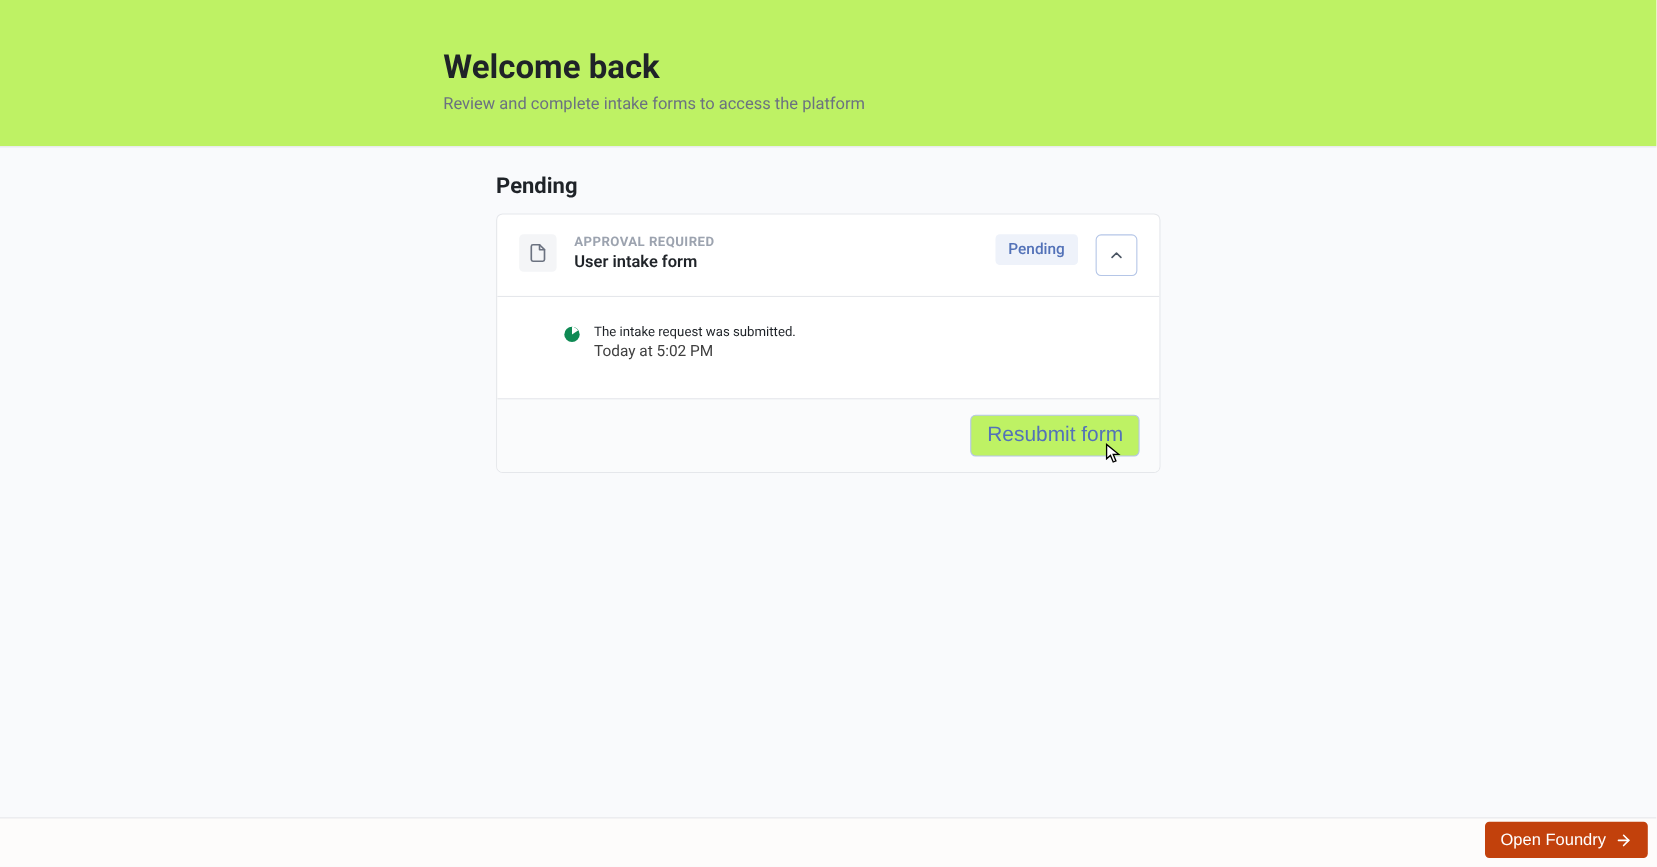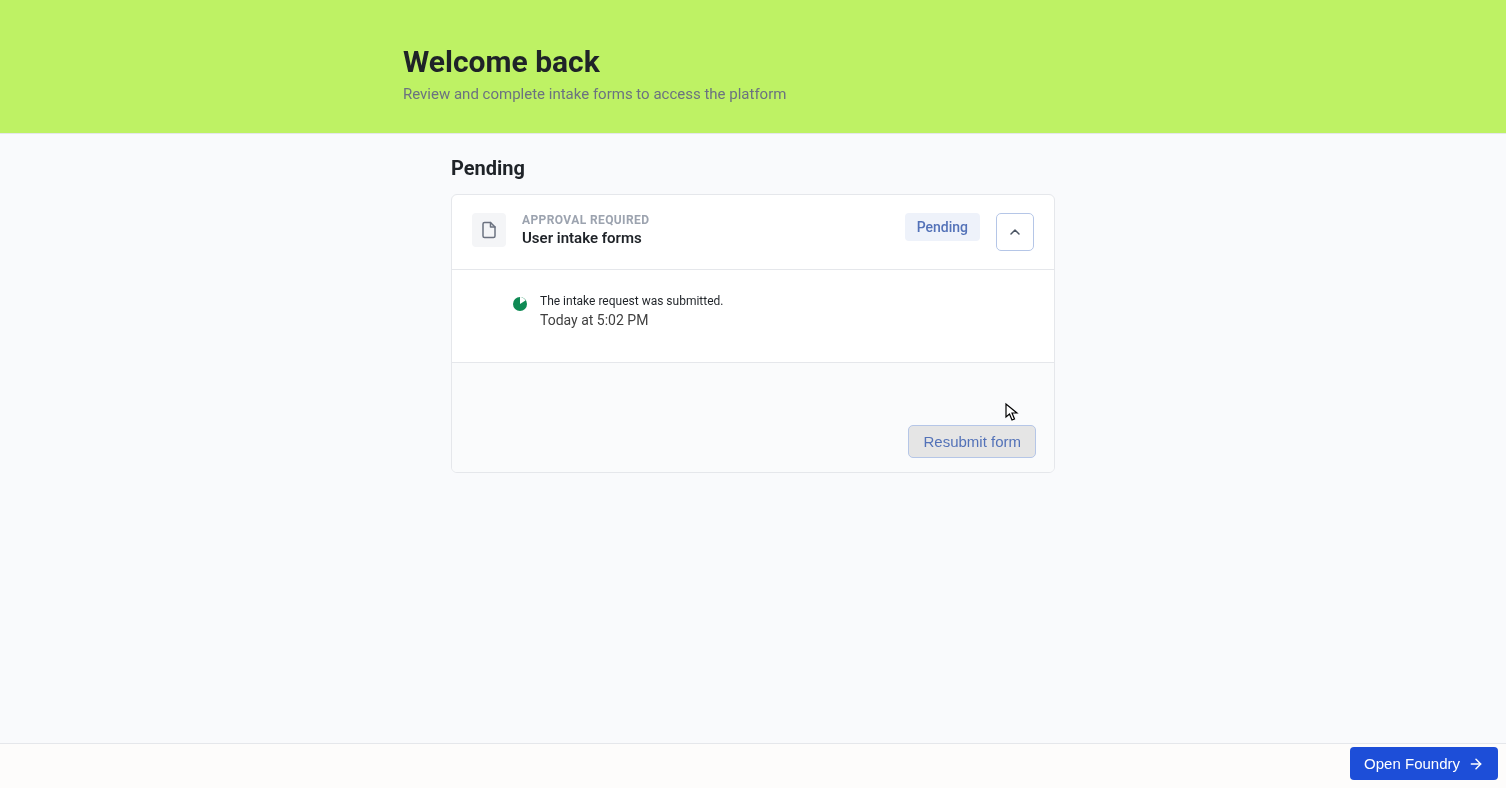--- a/index.html
+++ b/index.html
@@ -130,42 +130,41 @@
       color: #404040;
     }
     .card-footer {
       border-top: 1px solid #e5e7eb;
       background: #fafbfc;
       padding: 14px 18px;
       display: flex;
       justify-content: flex-end;
     }
     .resubmit-btn {
-      background: #e5e5e5;
+      background: #bef264;
       border: 1.5px solid #b5c6e7;
       color: #5372b8;
-      font-size: 15px;
+      font-size: 19px;
       font-weight: 500;
       padding: 7px 14px;
       border-radius: 5px;
       cursor: pointer;
-      margin-top: 48px;
     }
     .bottom-divider {
       position: absolute;
       bottom: 44px;
       left: 0;
       right: 0;
       border-top: 1px solid #e5e7eb;
     }
     .open-foundry-btn {
       position: absolute;
       bottom: 8px;
       right: 8px;
-      background: #1d4ed8;
+      background: #c2410c;
       color: #fff;
       font-size: 15px;
       font-weight: 500;
       padding: 8px 14px;
       border: none;
       border-radius: 4px;
       display: flex;
       align-items: center;
       gap: 8px;
       cursor: pointer;
@@ -195,21 +194,21 @@
     <div class="card">
       <div class="card-header">
         <div class="doc-icon-box">
           <svg width="18" height="18" viewBox="0 0 24 24" fill="none" stroke="#6b7280" stroke-width="2" stroke-linecap="round" stroke-linejoin="round">
             <path d="M14 2H6a2 2 0 0 0-2 2v16a2 2 0 0 0 2 2h12a2 2 0 0 0 2-2V8z"></path>
             <polyline points="14 2 14 8 20 8"></polyline>
           </svg>
         </div>
         <div class="card-header-text">
           <div class="card-overline">APPROVAL REQUIRED</div>
-          <div class="card-title">User intake forms</div>
+          <div class="card-title">User intake form</div>
         </div>
         <div class="status-badge">Pending</div>
         <button class="collapse-btn">
           <svg width="16" height="16" viewBox="0 0 24 24" fill="none" stroke="currentColor" stroke-width="2.2" stroke-linecap="round" stroke-linejoin="round">
             <polyline points="18 15 12 9 6 15"></polyline>
           </svg>
         </button>
       </div>
 
       <div class="card-body">

